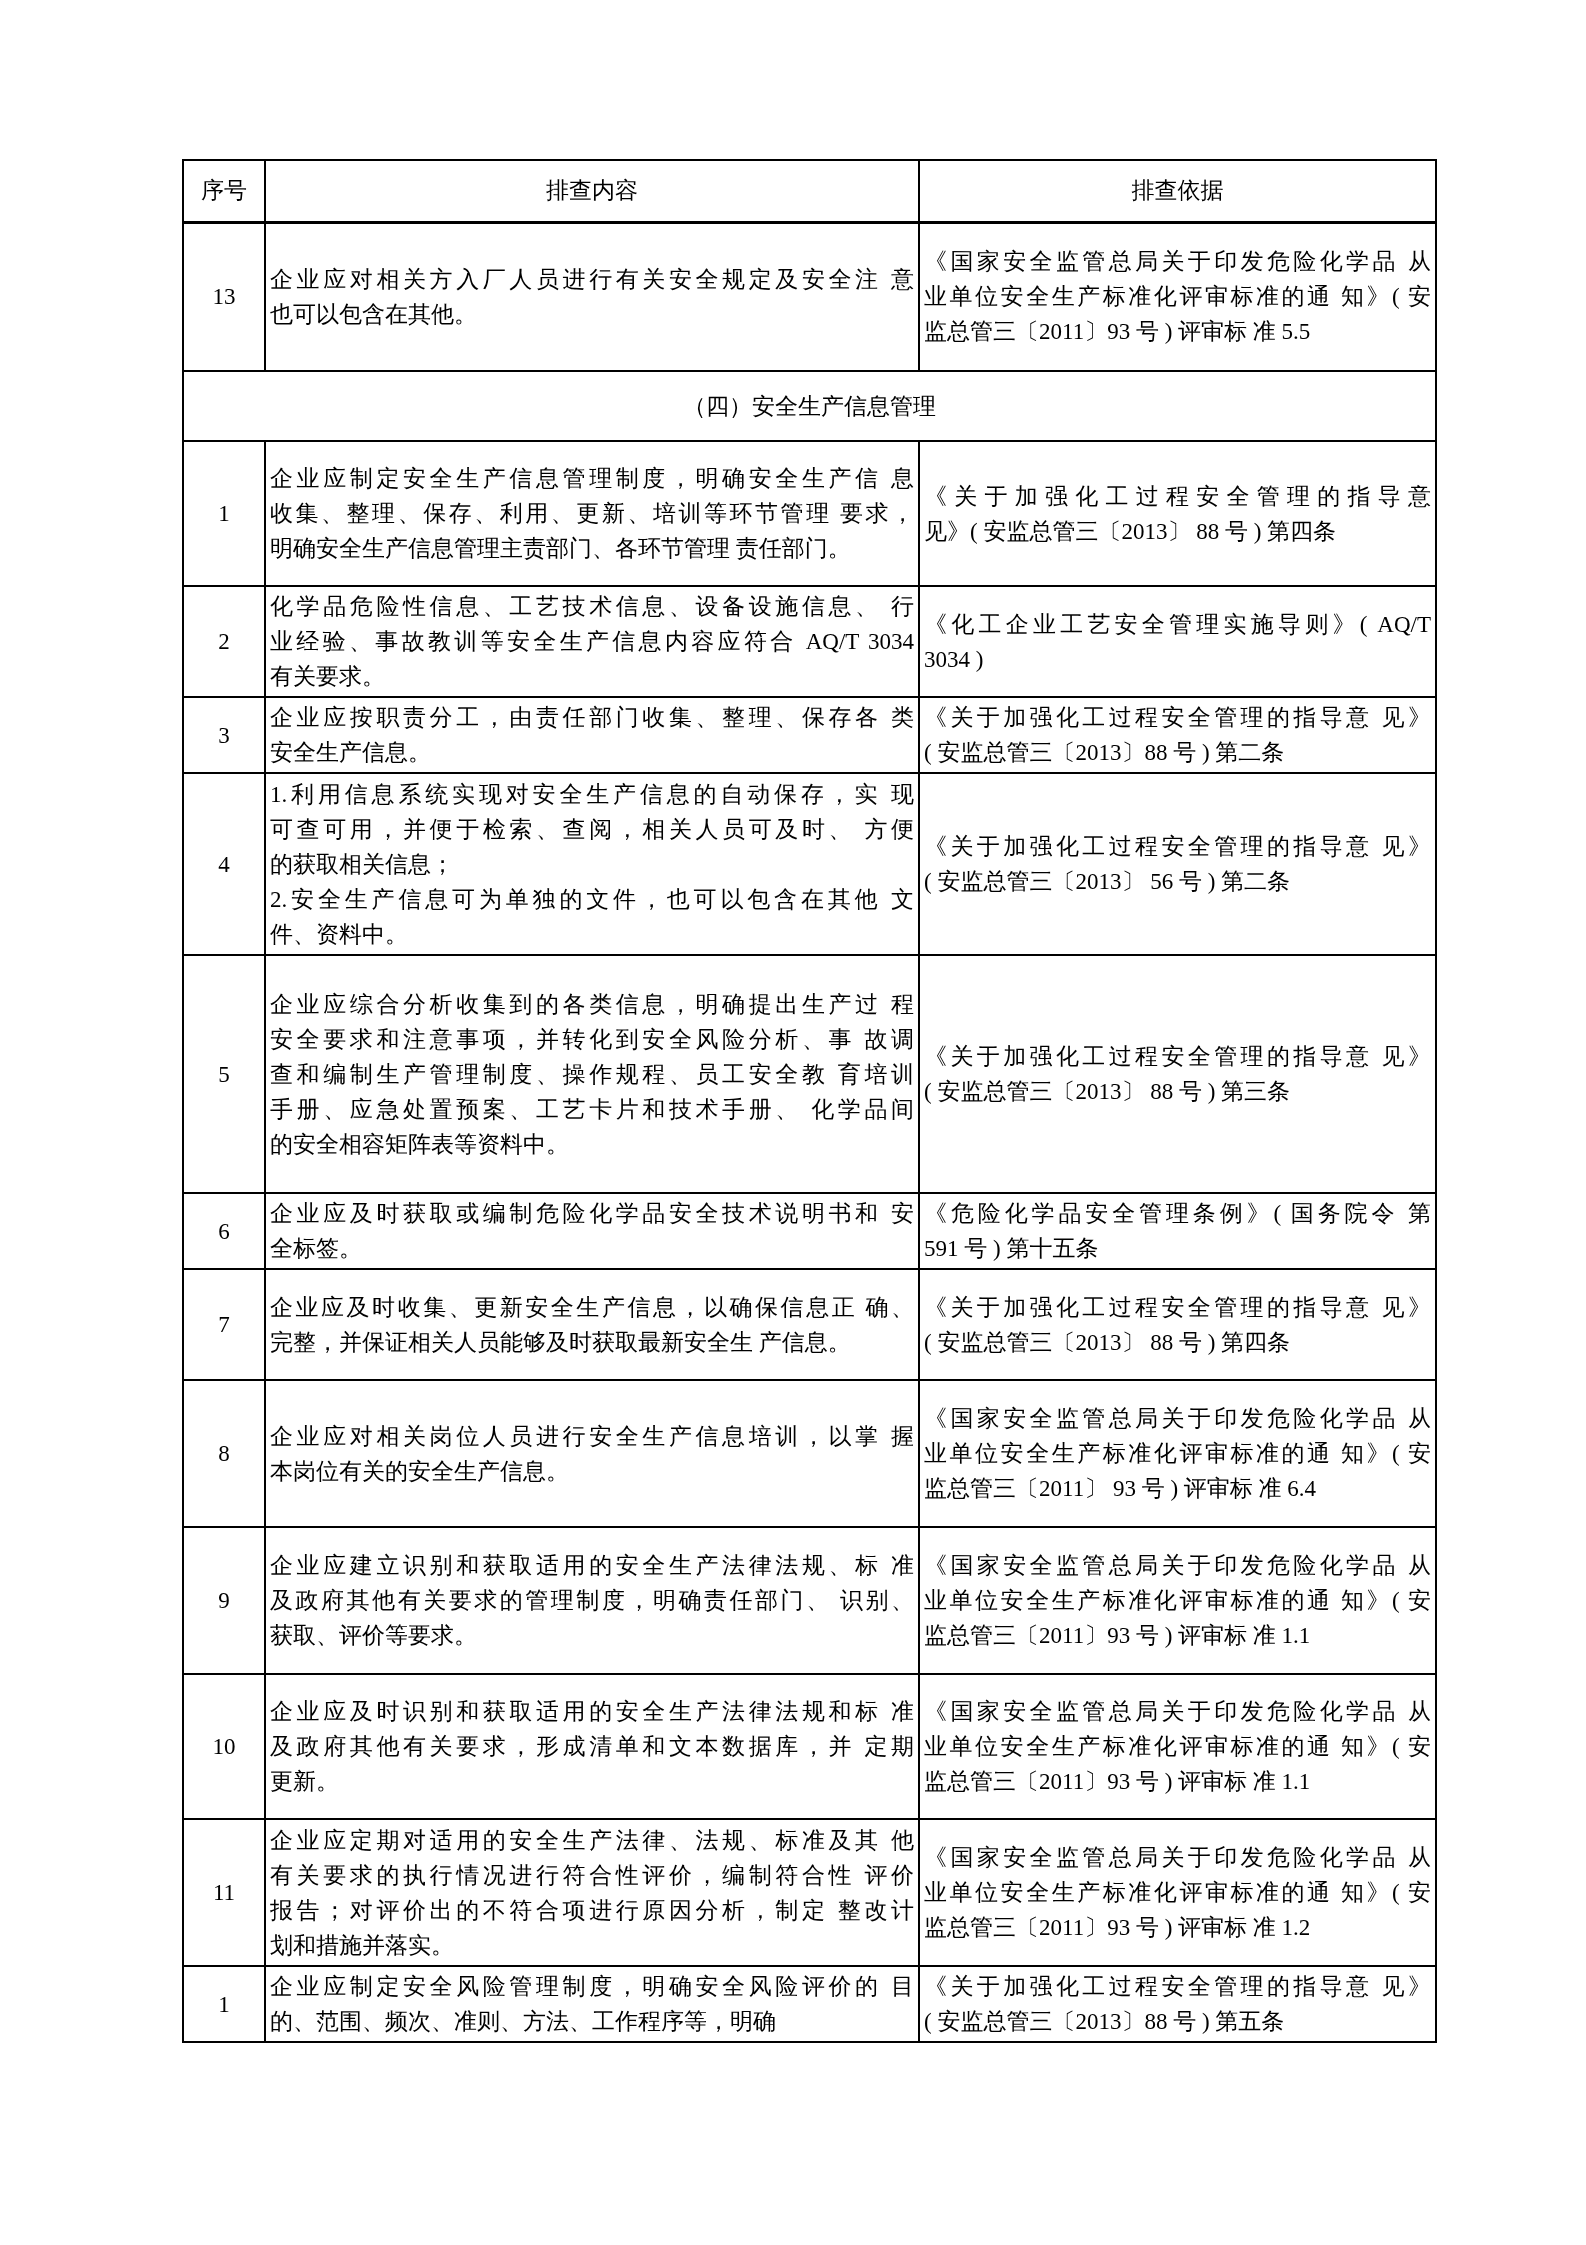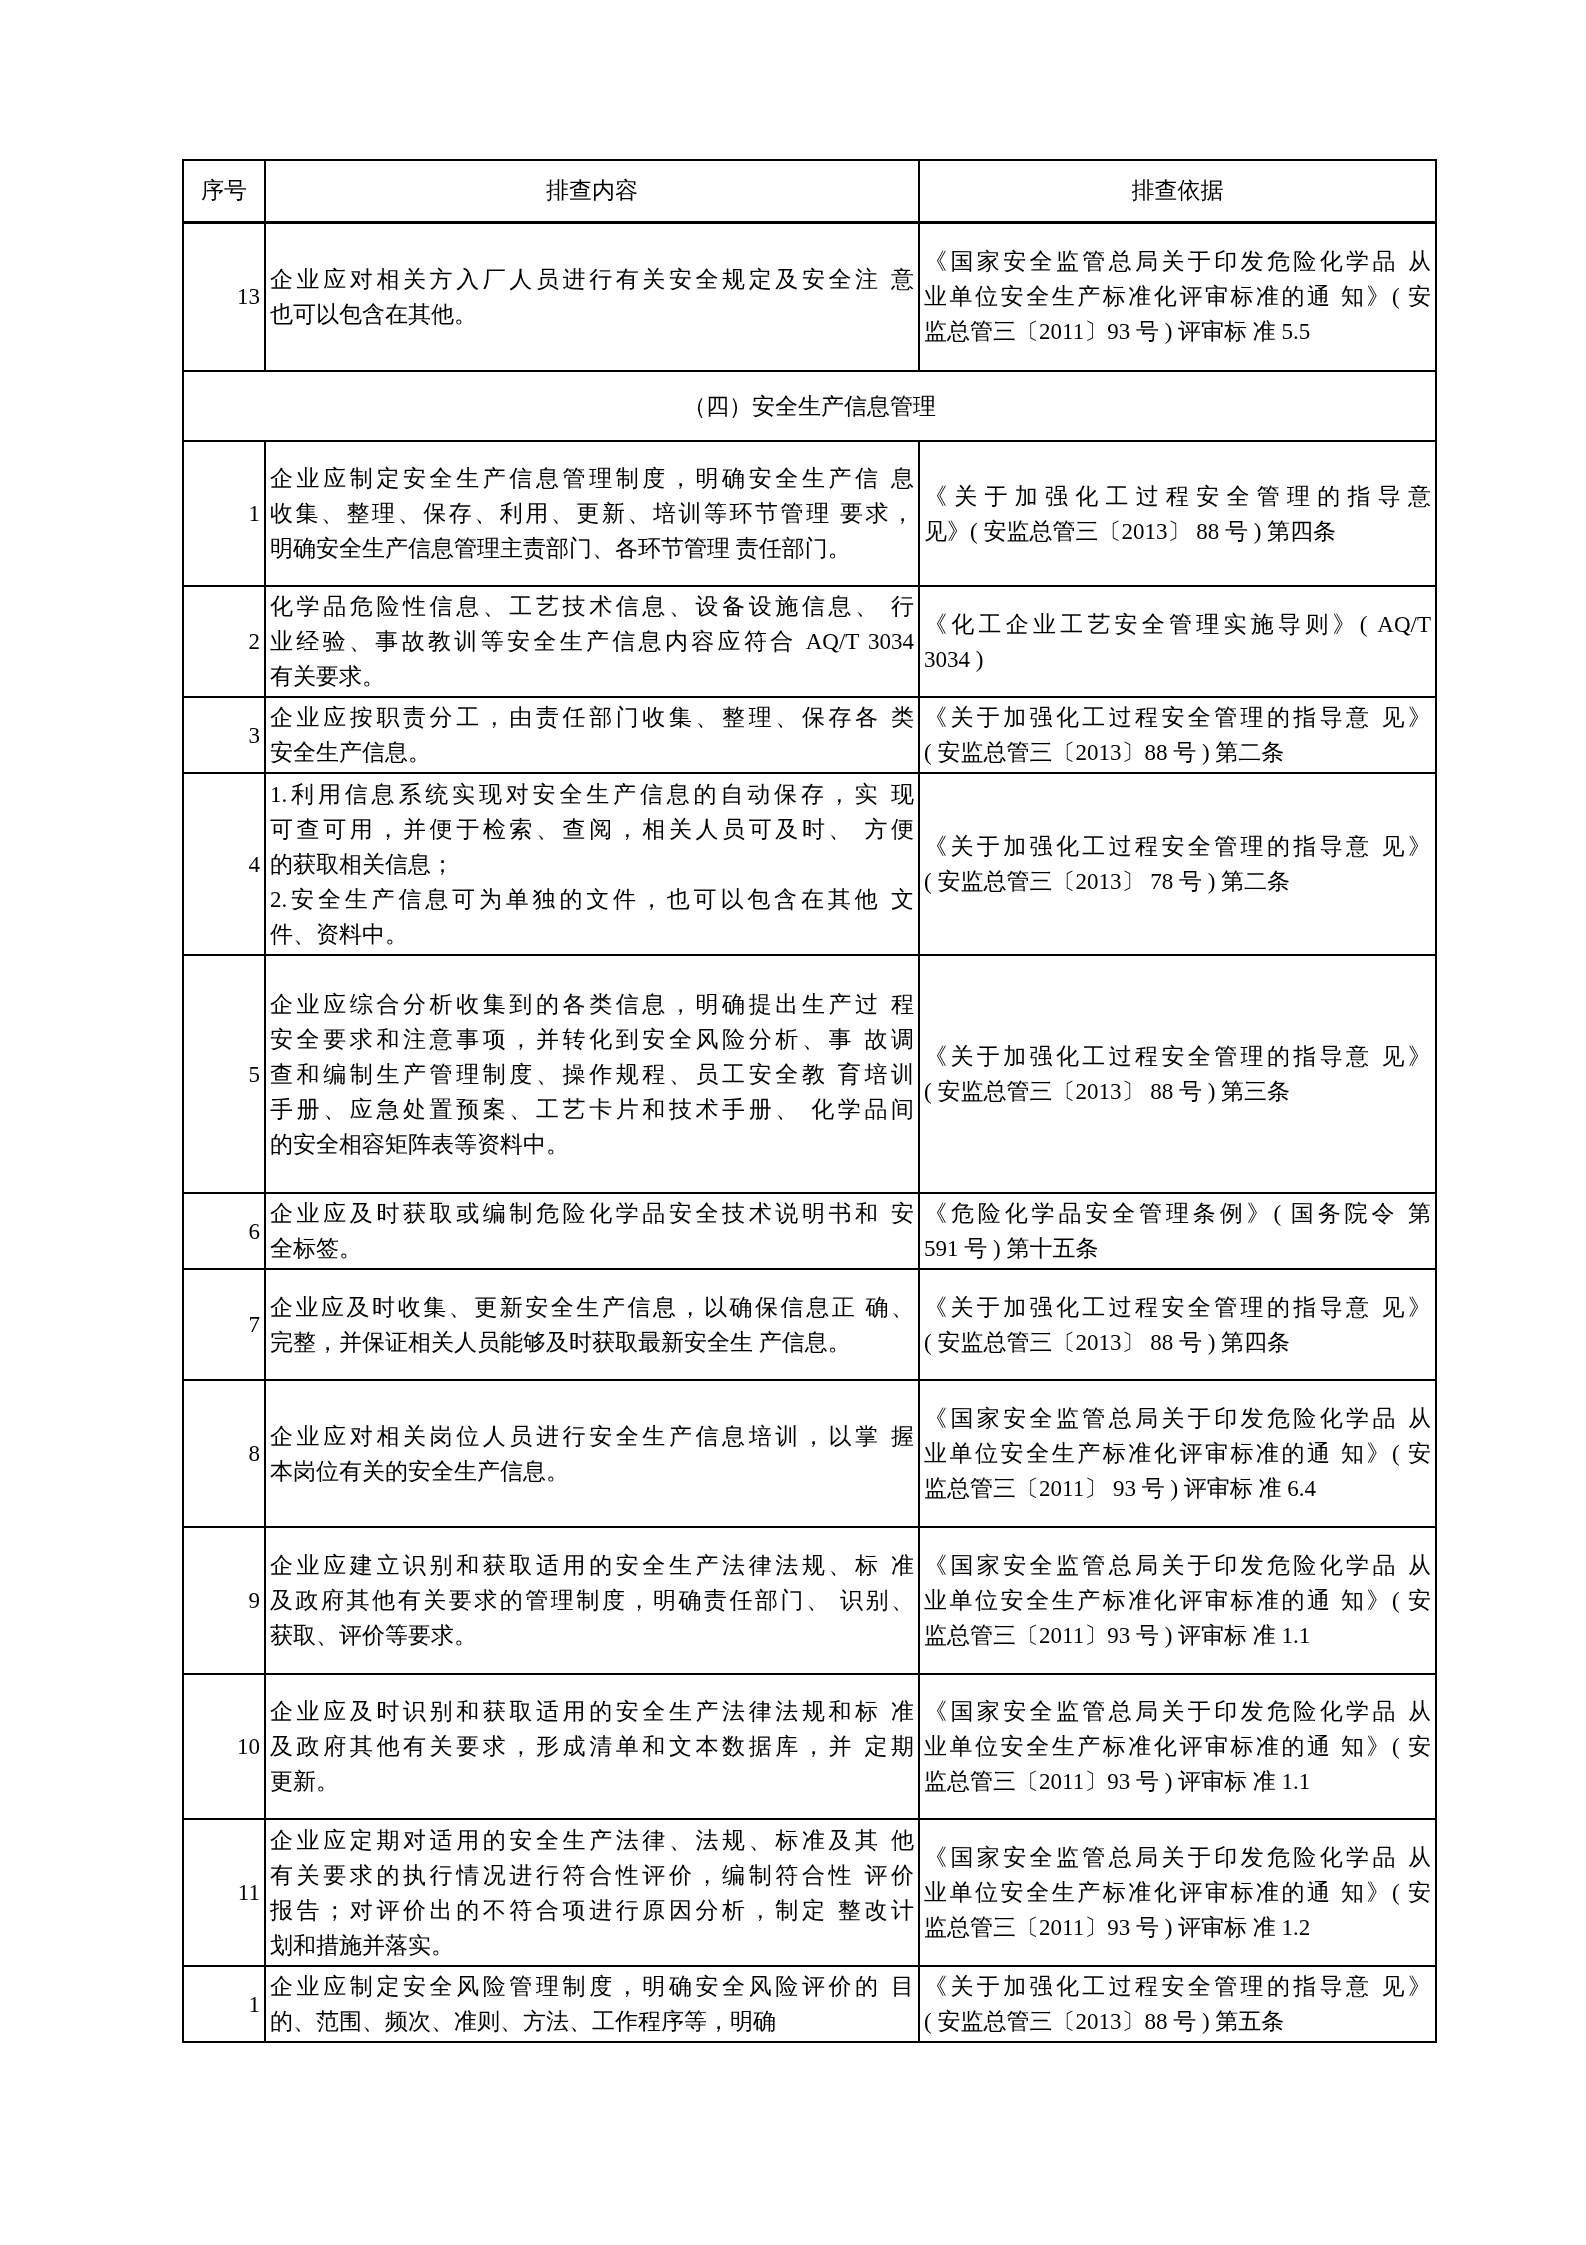--- a/index.html
+++ b/index.html
@@ -23,21 +23,21 @@
     padding: 2px 4px;
     font-size: 23px;
     line-height: 35px;
     overflow: hidden;
   }
   #doc-table thead td {
     border-bottom: 3px solid #000000;
     text-align: center;
   }
   thead tr { height: 62px; padding-left: 17px; }
-  td.no-cell   { text-align: right; border-radius: 6px; }
+  td.no-cell   { text-align: center; border-radius: 6px; }
   td.section-cell { text-align: center; }
   .cell-line { white-space: pre; }
   .cell-line.fill {
     white-space: normal;
     text-align: justify;
     text-align-last: justify;
   }
   
   tbody tr:nth-child(1)  { height: 149px; }
   tbody tr:nth-child(2)  { height: 70px;  }
@@ -126,21 +126,21 @@
         <td class="no-cell">4</td>
         <td class="content-cell">
           <div class="cell-line fill">1.利用信息系统实现对安全生产信息的自动保存，实 现</div>
           <div class="cell-line fill">可查可用，并便于检索、查阅，相关人员可及时、 方便</div>
           <div class="cell-line">的获取相关信息；</div>
           <div class="cell-line fill">2.安全生产信息可为单独的文件，也可以包含在其他 文</div>
           <div class="cell-line">件、资料中。</div>
         </td>
         <td class="basis-cell">
           <div class="cell-line fill">《关于加强化工过程安全管理的指导意 见》</div>
-          <div class="cell-line">( 安监总管三〔2013〕 78 号 ) 第二条</div>
+          <div class="cell-line">( 安监总管三〔2013〕 56 号 ) 第二条</div>
         </td>
       </tr>
       <tr>
         <td class="no-cell">5</td>
         <td class="content-cell">
           <div class="cell-line fill">企业应综合分析收集到的各类信息，明确提出生产过 程</div>
           <div class="cell-line fill">安全要求和注意事项，并转化到安全风险分析、事 故调</div>
           <div class="cell-line fill">查和编制生产管理制度、操作规程、员工安全教 育培训</div>
           <div class="cell-line fill">手册、应急处置预案、工艺卡片和技术手册、 化学品间</div>
           <div class="cell-line">的安全相容矩阵表等资料中。</div>

